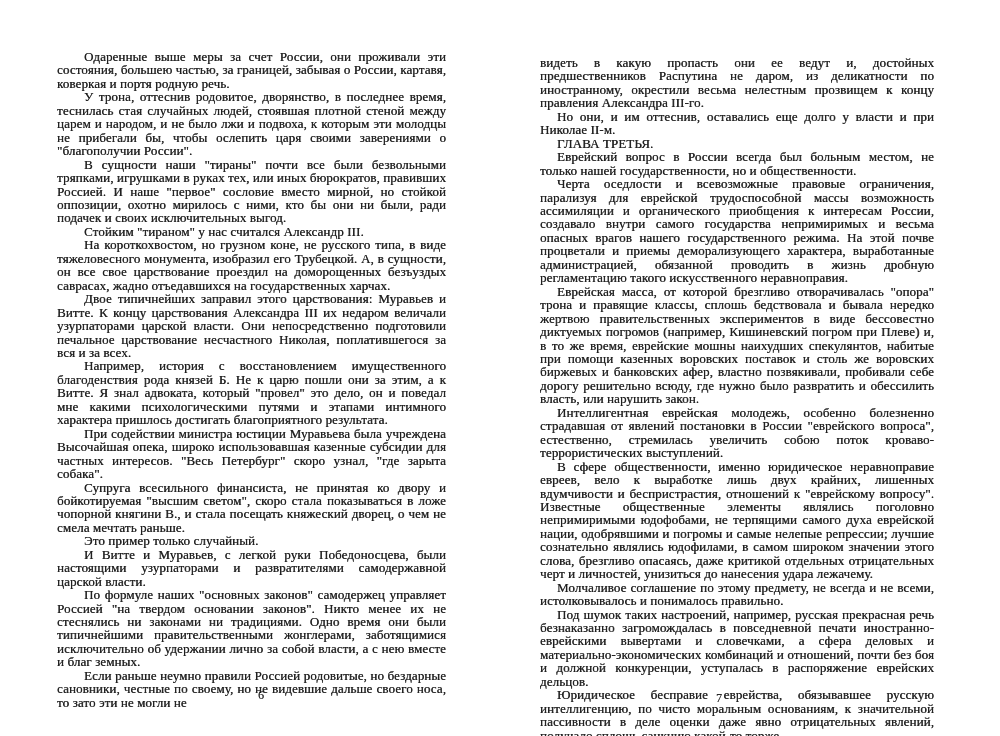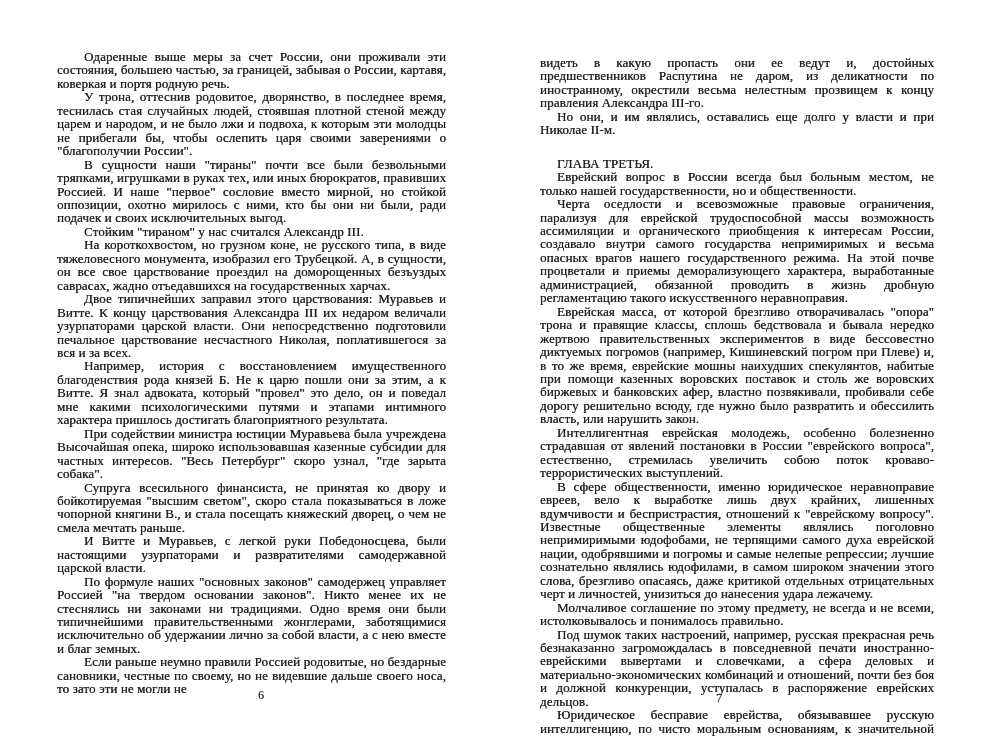--- a/index.html
+++ b/index.html
@@ -38,21 +38,20 @@
   }
   .page-text p {
     margin: 0;
     padding: 0;
   }
   #left-page-text p { text-indent: 27px; }
   #right-page-text p { text-indent: 17px; }
   .page-text p.no-indent { text-indent: 0 !important; }
   .page-text p.chapter-heading {
     font-weight: normal;
-    margin-top: 20px;
   }
   .page-number {
     position: absolute;
     font-size: 12px;
     line-height: 12px;
     color: #2a2a2a;
     text-shadow: 0.3px 0 0 rgba(0,0,0,0.6);
   }
   #left-page-number { left: 258px; top: 689px; }
   #right-page-number { left: 716px; top: 692px; }
@@ -65,28 +64,29 @@
   <div id="left-page-text" class="page-text">
       <p class="paragraph">Одаренные выше меры за счет России, они проживали эти состояния, большею частью, за границей, забывая о России, картавя, коверкая и портя родную речь.</p>
       <p class="paragraph">У трона, оттеснив родовитое, дворянство, в последнее время, теснилась стая случайных людей, стоявшая плотной стеной между царем и народом, и не было лжи и подвоха, к которым эти молодцы не прибегали бы, чтобы ослепить царя своими заверениями о "благополучии России".</p>
       <p class="paragraph">В сущности наши "тираны" почти все были безвольными тряпками, игрушками в руках тех, или иных бюрократов, правивших Россией. И наше "первое" сословие вместо мирной, но стойкой оппозиции, охотно мирилось с ними, кто бы они ни были, ради подачек и своих исключительных выгод.</p>
       <p class="paragraph">Стойким "тираном" у нас считался Александр III.</p>
       <p class="paragraph">На короткохвостом, но грузном коне, не русского типа, в виде тяжеловесного монумента, изобразил его Трубецкой. А, в сущности, он все свое царствование проездил на доморощенных безъуздых саврасах, жадно отъедавшихся на государственных харчах.</p>
       <p class="paragraph">Двое типичнейших заправил этого царствования: Муравьев и Витте. К концу царствования Александра III их недаром величали узурпаторами царской власти. Они непосредственно подготовили печальное царствование несчастного Николая, поплатившегося за вся и за всех.</p>
       <p class="paragraph">Например, история с восстановлением имущественного благоденствия рода князей Б. Не к царю пошли они за этим, а к Витте. Я знал адвоката, который "провел" это дело, он и поведал мне какими психологическими путями и этапами интимного характера пришлось достигать благоприятного результата.</p>
       <p class="paragraph">При содействии министра юстиции Муравьева была учреждена Высочайшая опека, широко использовавшая казенные субсидии для частных интересов. "Весь Петербург" скоро узнал, "где зарыта собака".</p>
       <p class="paragraph">Супруга всесильного финансиста, не принятая ко двору и бойкотируемая "высшим светом", скоро стала показываться в ложе чопорной княгини В., и стала посещать княжеский дворец, о чем не смела мечтать раньше.</p>
+      <p class="paragraph">Это пример только случайный.</p>
       <p class="paragraph">И Витте и Муравьев, с легкой руки Победоносцева, были настоящими узурпаторами и развратителями самодержавной царской власти.</p>
       <p class="paragraph">По формуле наших "основных законов" самодержец управляет Россией "на твердом основании законов". Никто менее их не стеснялись ни законами ни традициями. Одно время они были типичнейшими правительственными жонглерами, заботящимися исключительно об удержании лично за собой власти, а с нею вместе и благ земных.</p>
       <p class="paragraph">Если раньше неумно правили Россией родовитые, но бездарные сановники, честные по своему, но не видевшие дальше своего носа, то зато эти не могли не</p>
     </div>
 
   <div id="right-page-text" class="page-text">
       <p class="paragraph no-indent">видеть в какую пропасть они ее ведут и, достойных предшественников Распутина не даром, из деликатности по иностранному, окрестили весьма нелестным прозвищем к концу правления Александра III-го.</p>
-      <p class="paragraph">Но они, и им являлись, оставались еще долго у власти и при Николае II-м.</p>
+      <p class="paragraph">Но они, и им оттеснив, оставались еще долго у власти и при Николае II-м.</p>
       <p class="chapter-heading">ГЛАВА ТРЕТЬЯ.</p>
       <p class="paragraph">Еврейский вопрос в России всегда был больным местом, не только нашей государственности, но и общественности.</p>
       <p class="paragraph">Черта оседлости и всевозможные правовые ограничения, парализуя для еврейской трудоспособной массы возможность ассимиляции и органического приобщения к интересам России, создавало внутри самого государства непримиримых и весьма опасных врагов нашего государственного режима. На этой почве процветали и приемы деморализующего характера, выработанные администрацией, обязанной проводить в жизнь дробную регламентацию такого искусственного неравноправия.</p>
       <p class="paragraph">Еврейская масса, от которой брезгливо отворачивалась "опора" трона и правящие классы, сплошь бедствовала и бывала нередко жертвою правительственных экспериментов в виде бессовестно диктуемых погромов (например, Кишиневский погром при Плеве) и, в то же время, еврейские мошны наихудших спекулянтов, набитые при помощи казенных воровских поставок и столь же воровских биржевых и банковских афер, властно позвякивали, пробивали себе дорогу решительно всюду, где нужно было развратить и обессилить власть, или нарушить закон.</p>
       <p class="paragraph">Интеллигентная еврейская молодежь, особенно болезненно страдавшая от явлений постановки в России "еврейского вопроса", естественно, стремилась увеличить собою поток кроваво-террористических выступлений.</p>
       <p class="paragraph">В сфере общественности, именно юридическое неравноправие евреев, вело к выработке лишь двух крайних, лишенных вдумчивости и беспристрастия, отношений к "еврейскому вопросу". Известные общественные элементы являлись поголовно непримиримыми юдофобами, не терпящими самого духа еврейской нации, одобрявшими и погромы и самые нелепые репрессии; лучшие сознательно являлись юдофилами, в самом широком значении этого слова, брезгливо опасаясь, даже критикой отдельных отрицательных черт и личностей, унизиться до нанесения удара лежачему.</p>
       <p class="paragraph">Молчаливое соглашение по этому предмету, не всегда и не всеми, истолковывалось и понималось правильно.</p>
       <p class="paragraph">Под шумок таких настроений, например, русская прекрасная речь безнаказанно загромождалась в повседневной печати иностранно-еврейскими вывертами и словечками, а сфера деловых и материально-экономических комбинаций и отношений, почти без боя и должной конкуренции, уступалась в распоряжение еврейских дельцов.</p>
       <p class="paragraph">Юридическое бесправие еврейства, обязывавшее русскую интеллигенцию, по чисто моральным основаниям, к значительной пассивности в деле оценки даже явно отрицательных явлений, получало сплошь санкцию какой-то торже-</p>
     </div>

